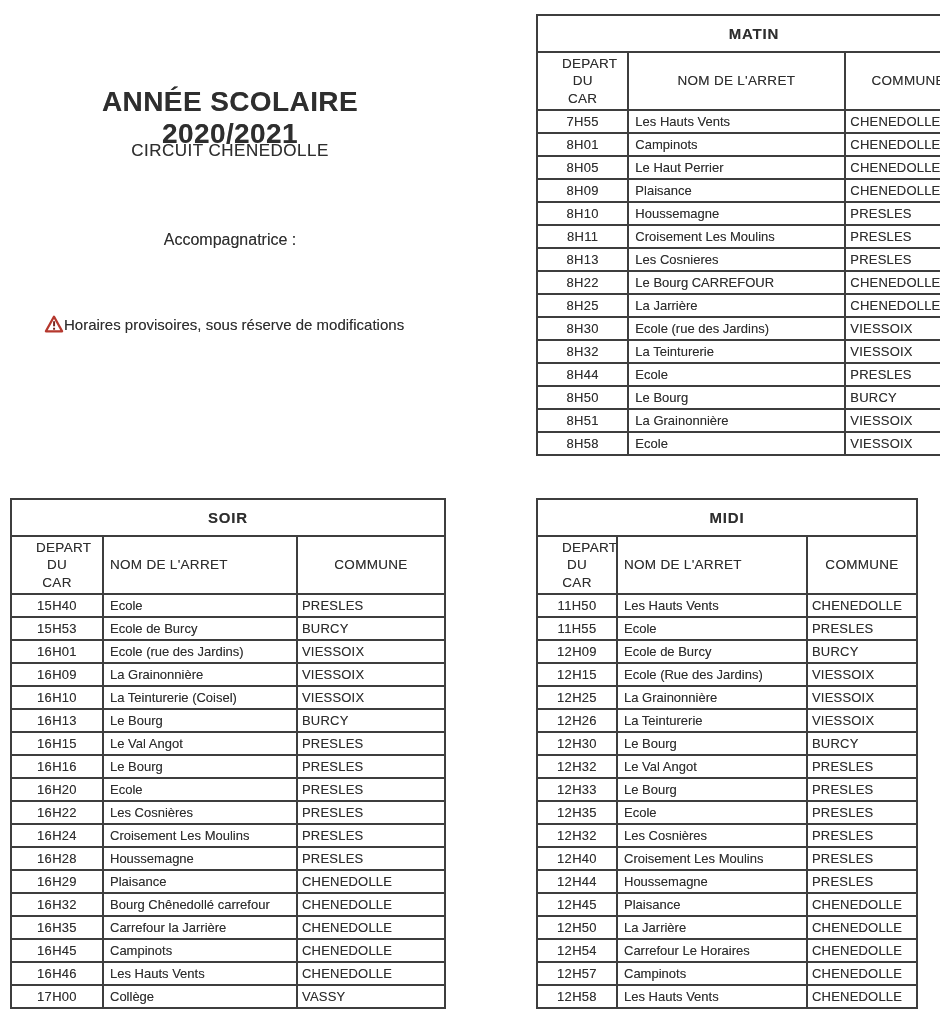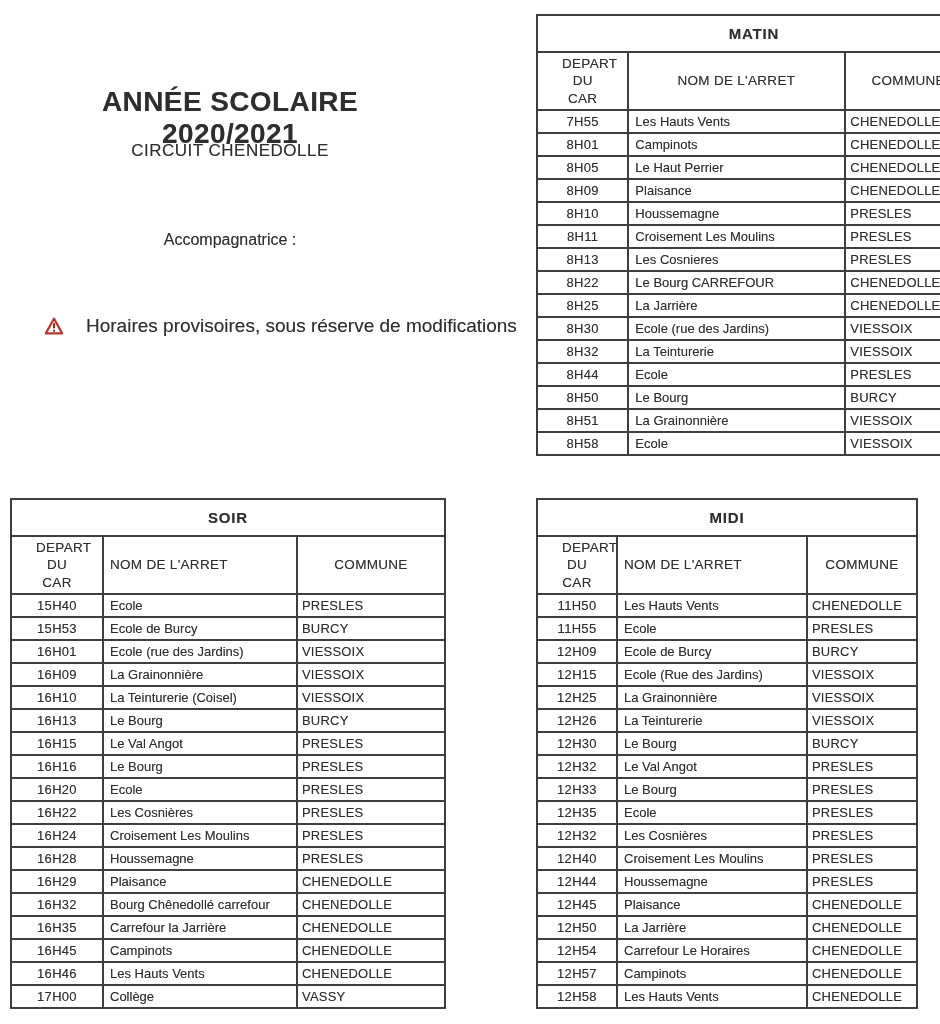--- a/index.html
+++ b/index.html
@@ -42,22 +42,21 @@
     position: absolute;
     top: 231px; left: 30px; width: 400px;
     text-align: center;
     font-size: 16px;
   }
   .warning-row {
     position: absolute;
     top: 315px; left: 44px;
     display: flex;
     align-items: center;
-    gap: 22px;
-    font-size: 19px;
+    font-size: 15px;
   }
   .warning-row svg { flex: 0 0 auto; display: block; }
 
   
   .tbl-wrap { position: absolute; }
   .tbl-matin { left: 536px; top: 14px;  width: 436px; }
   .tbl-soir  { left: 10px;  top: 498px; width: 434px; }
   .tbl-midi  { left: 536px; top: 498px; width: 340px; }
 
   table {

